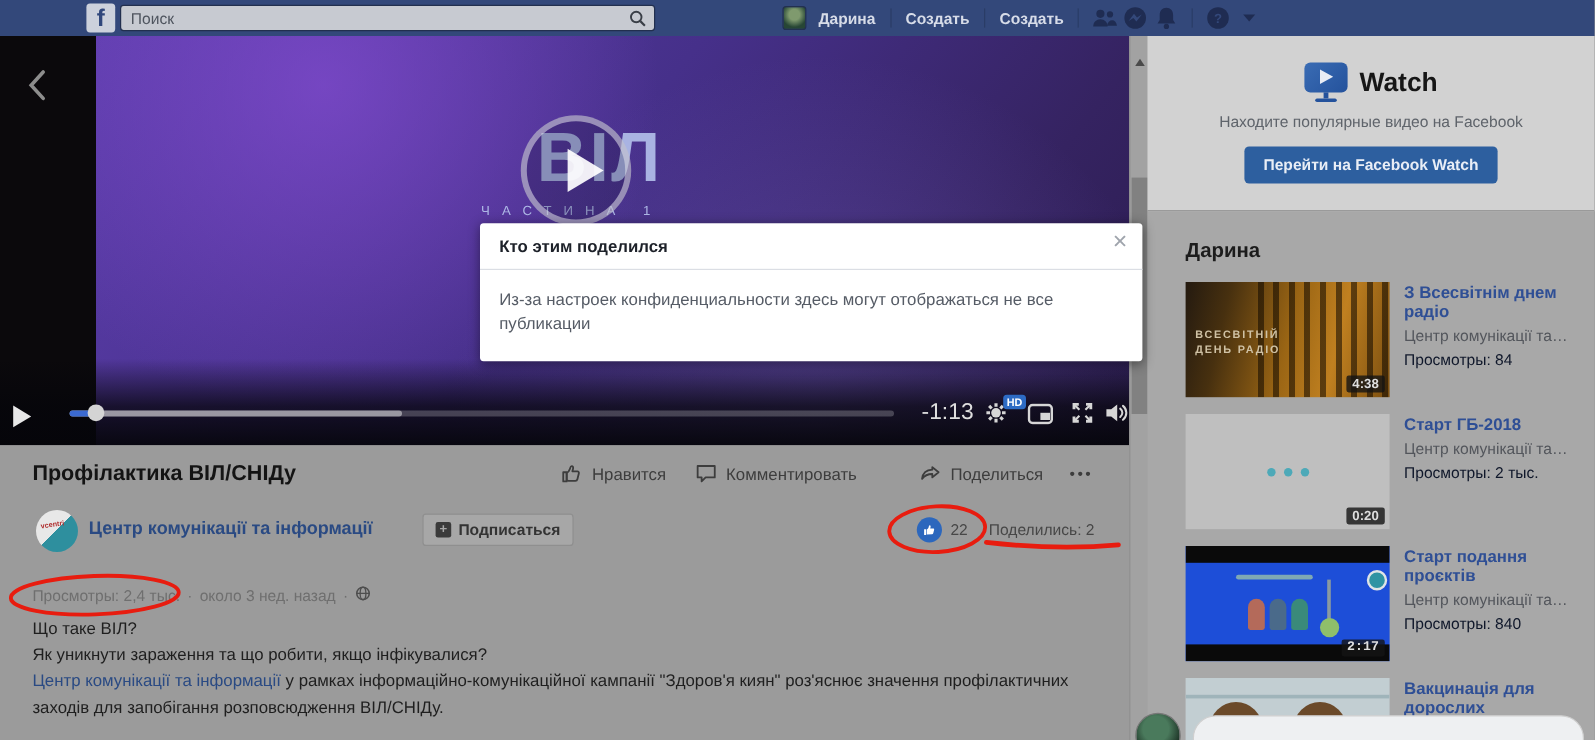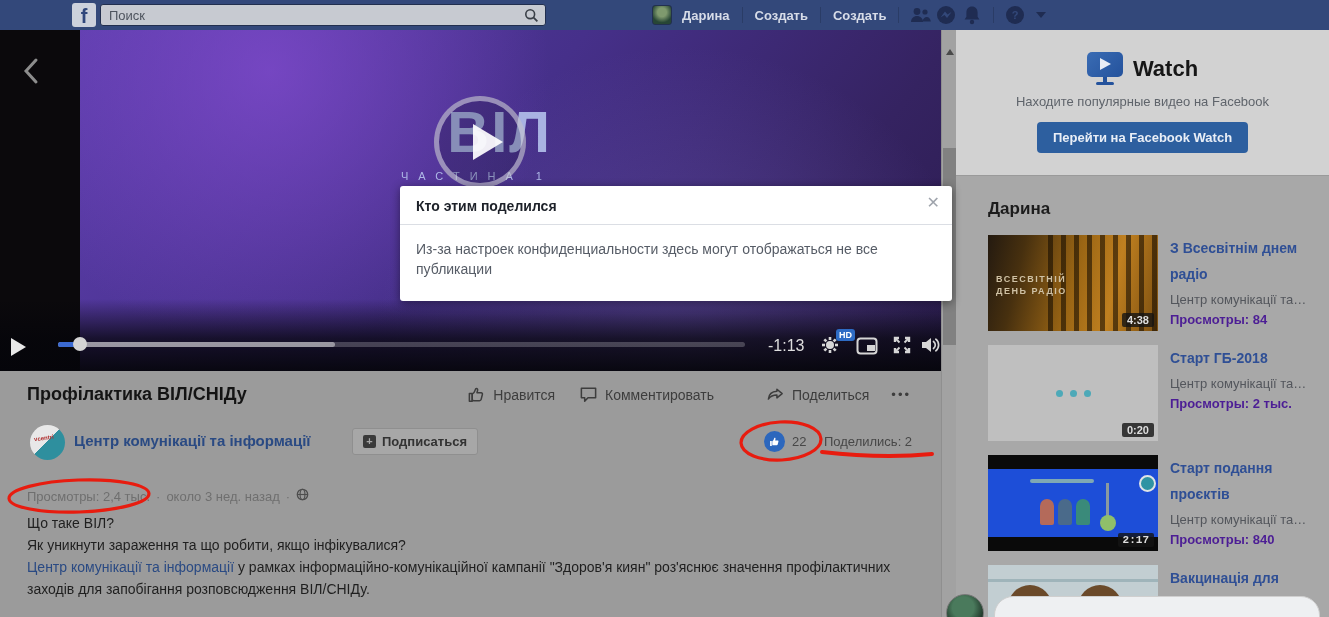--- a/index.html
+++ b/index.html
@@ -40,21 +40,21 @@
   .play-big .tri { position:absolute; left:34px; top:23px; width:0; height:0;
       border-left:30px solid rgba(255,255,255,0.92); border-top:18px solid transparent; border-bottom:18px solid transparent; }
   .vcontrols { position:absolute; left:0; bottom:0; width:100%; height:72px;
       background:linear-gradient(to bottom, rgba(5,5,10,0) 0%, rgba(5,5,10,0.75) 55%, rgba(5,5,10,0.95) 100%); z-index:5; }
   .ctrl-play { position:absolute; left:11px; bottom:15px; width:0; height:0;
       border-left:15px solid #e8e8e8; border-top:9px solid transparent; border-bottom:9px solid transparent; cursor:pointer; }
   .track { position:absolute; left:58px; bottom:24px; width:687px; height:5px; background:rgba(255,255,255,0.22); border-radius:3px; cursor:pointer; }
   .track .buffered { position:absolute; left:0; top:0; height:5px; width:277px; background:rgba(255,255,255,0.45); border-radius:3px; }
   .track .played { position:absolute; left:0; top:0; height:5px; width:22px; background:#3b6ad1; border-radius:3px 0 0 3px; }
   .track .knob { position:absolute; left:15px; top:-5px; width:14px; height:14px; border-radius:50%; background:#d4d4d4; cursor:grab; }
-  .ctrl-time { position:absolute; left:768px; bottom:16px; color:#dedede; font-size:16px; }
+  .ctrl-time { position:absolute; left:768px; bottom:16px; color:#dedede; font-size:19px; }
   .ctrl-ico { position:absolute; bottom:12px; cursor:pointer; }
   .hd-badge { position:absolute; left:836px; bottom:30px; background:#2d6bc4; color:#fff; font-size:9px; font-weight:bold;
       padding:1px 3px; border-radius:3px; z-index:6; }
 
   
   .scrollbar { position:absolute; left:941px; top:30px; width:15px; height:587px; background:#a2a2a2; border-left:1px solid #8f8f8f; z-index:6; }
   .sb-up { position:absolute; top:2px; left:0; width:15px; height:12px; text-align:center; cursor:pointer; }
   .sb-up .t { margin:4px auto 0; width:0; height:0; border-left:4px solid transparent; border-right:4px solid transparent; border-bottom:6px solid #4a4a4a; }
   .sb-thumb { position:absolute; top:118px; left:1px; width:13px; height:197px; background:#818181; cursor:grab; }
 
@@ -97,23 +97,23 @@
   .watch-tv .leg { position:absolute; left:16px; top:25px; width:4px; height:5px; background:#24529c; }
   .watch-tv .base { position:absolute; left:9px; top:30px; width:18px; height:3px; background:#24529c; border-radius:2px; }
   .watch-title { font-size:22px; font-weight:bold; color:#161616; }
   .watch-sub { margin-top:9px; font-size:13px; color:#5f646b;text-align:center; }
   .watch-btn { display:inline-block; margin-top:13px; background:#2d5f9f; color:#e9eef6; font-size:13px; font-weight:bold;
       padding:8px 16px; border-radius:4px; border:none; cursor:pointer; font-family:inherit; }
   .next-heading { position:absolute; left:32px; top:169px; font-size:17px; font-weight:bold; color:#1c1c1c; }
   .vitem { position:absolute; left:32px; display:flex; cursor:pointer; }
   .vthumb { position:relative; width:170px; height:96px; flex:0 0 170px; overflow:hidden; background:#bfbfbf; }
   .vinfo { margin-left:12px; width:160px; }
-  .vtitle { font-size:14px; font-weight:bold; color:#2f4f95; line-height:26px; }
+  .vtitle { font-size:14px; font-weight:bold; color:#2f4f95; line-height:16px; }
   .vpage { margin-top:5px; font-size:13px; color:#53565c; }
-  .vviews { margin-top:5px; font-size:13px; color:#4c1d95;font-weight:bold; }
+  .vviews { margin-top:5px; font-size:13px; color:#0f172a; }
   .dur { position:absolute; right:4px; bottom:4px; background:rgba(20,20,20,0.8); color:#dedede; font-size:11px; font-weight:bold;
       padding:1px 5px; border-radius:2px; }
   
   .th-radio { background:linear-gradient(103deg,#241a10 0%,#47300f 20%,#9a6514 50%,#c08020 72%,#7a4e10 100%); }
   .th-radio .keys { position:absolute; right:0; top:0; width:110px; height:96px;
       background:repeating-linear-gradient(90deg, rgba(15,8,0,0.7) 0 5px, rgba(0,0,0,0) 5px 13px); opacity:.8; }
   .th-radio .cap { position:absolute; left:8px; top:38px; font-size:9px; font-weight:bold; letter-spacing:1.5px; color:#cfc1a4; line-height:12px; }
   
   .th-load { background:#bfbfbf; display:flex; align-items:center; justify-content:center; gap:7px; }
   .dot-teal { width:7px; height:7px; border-radius:50%; background:#4da9b8; }

